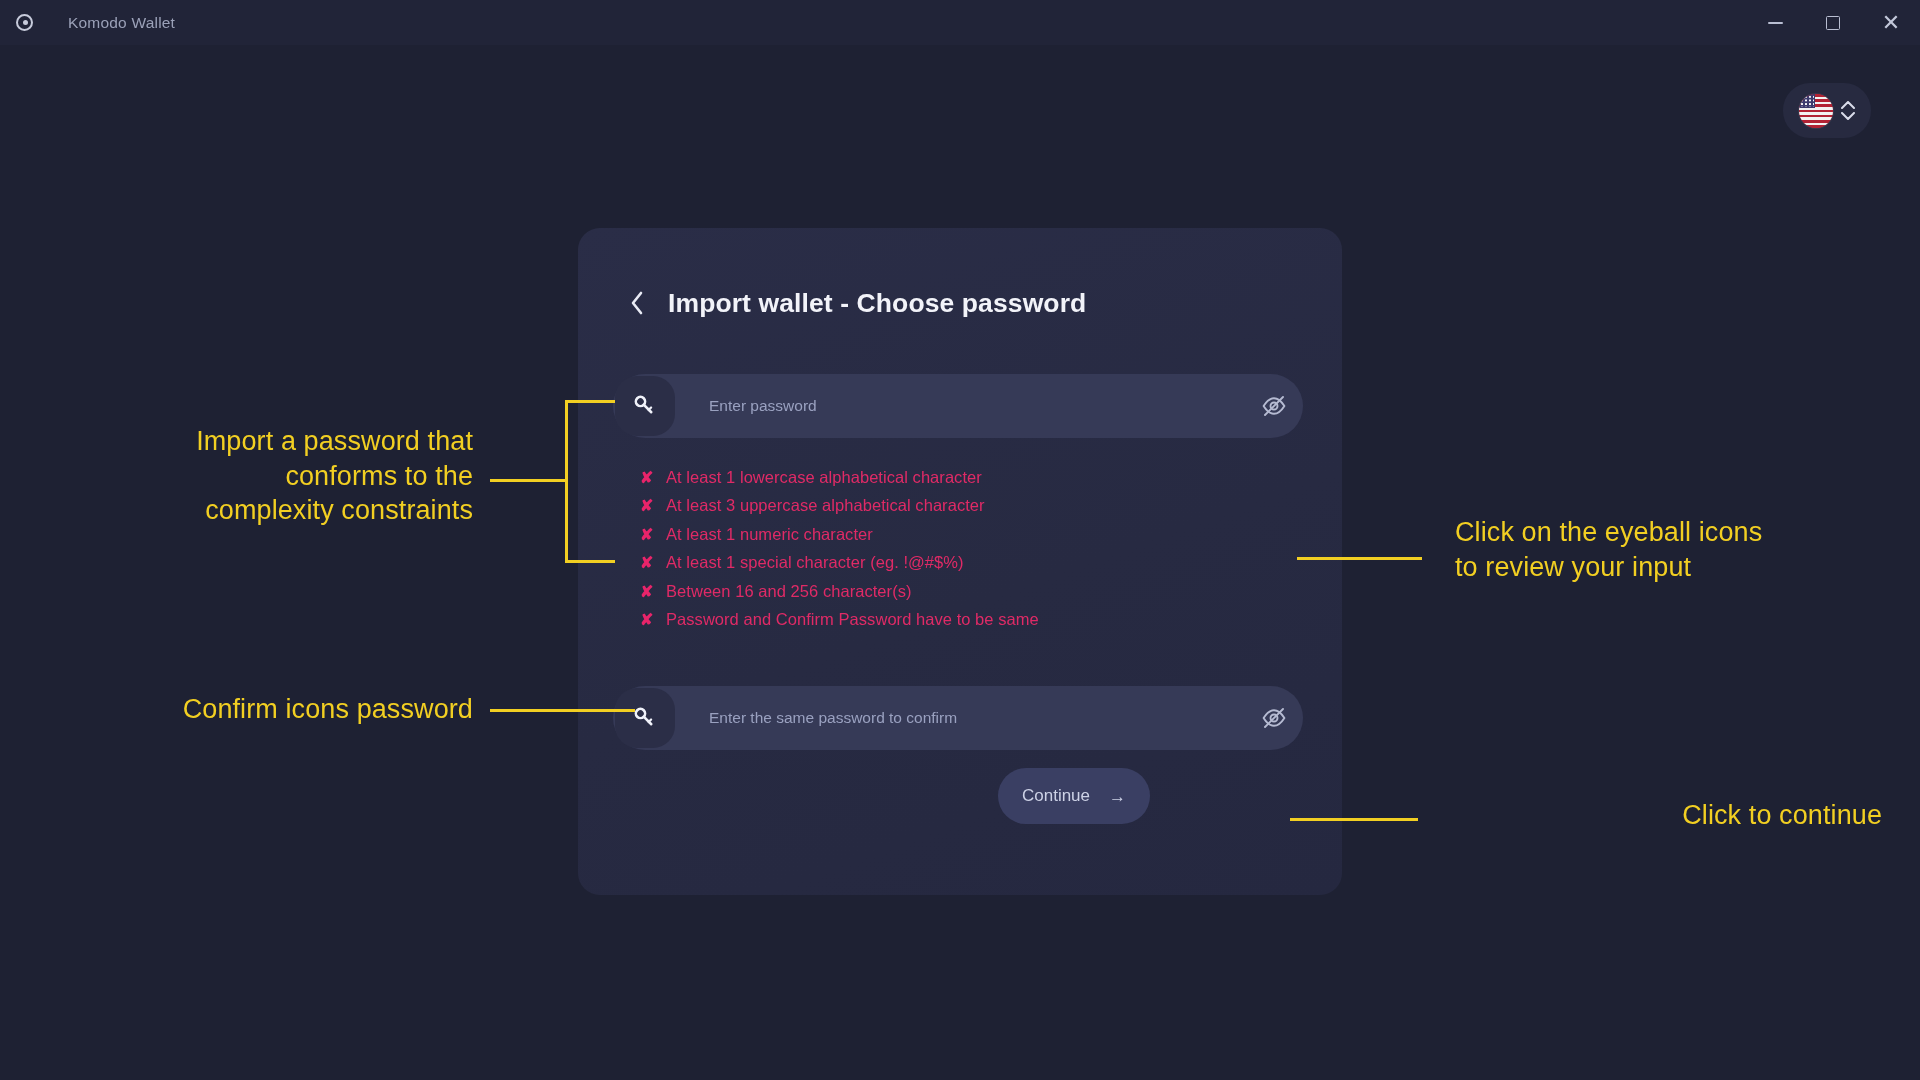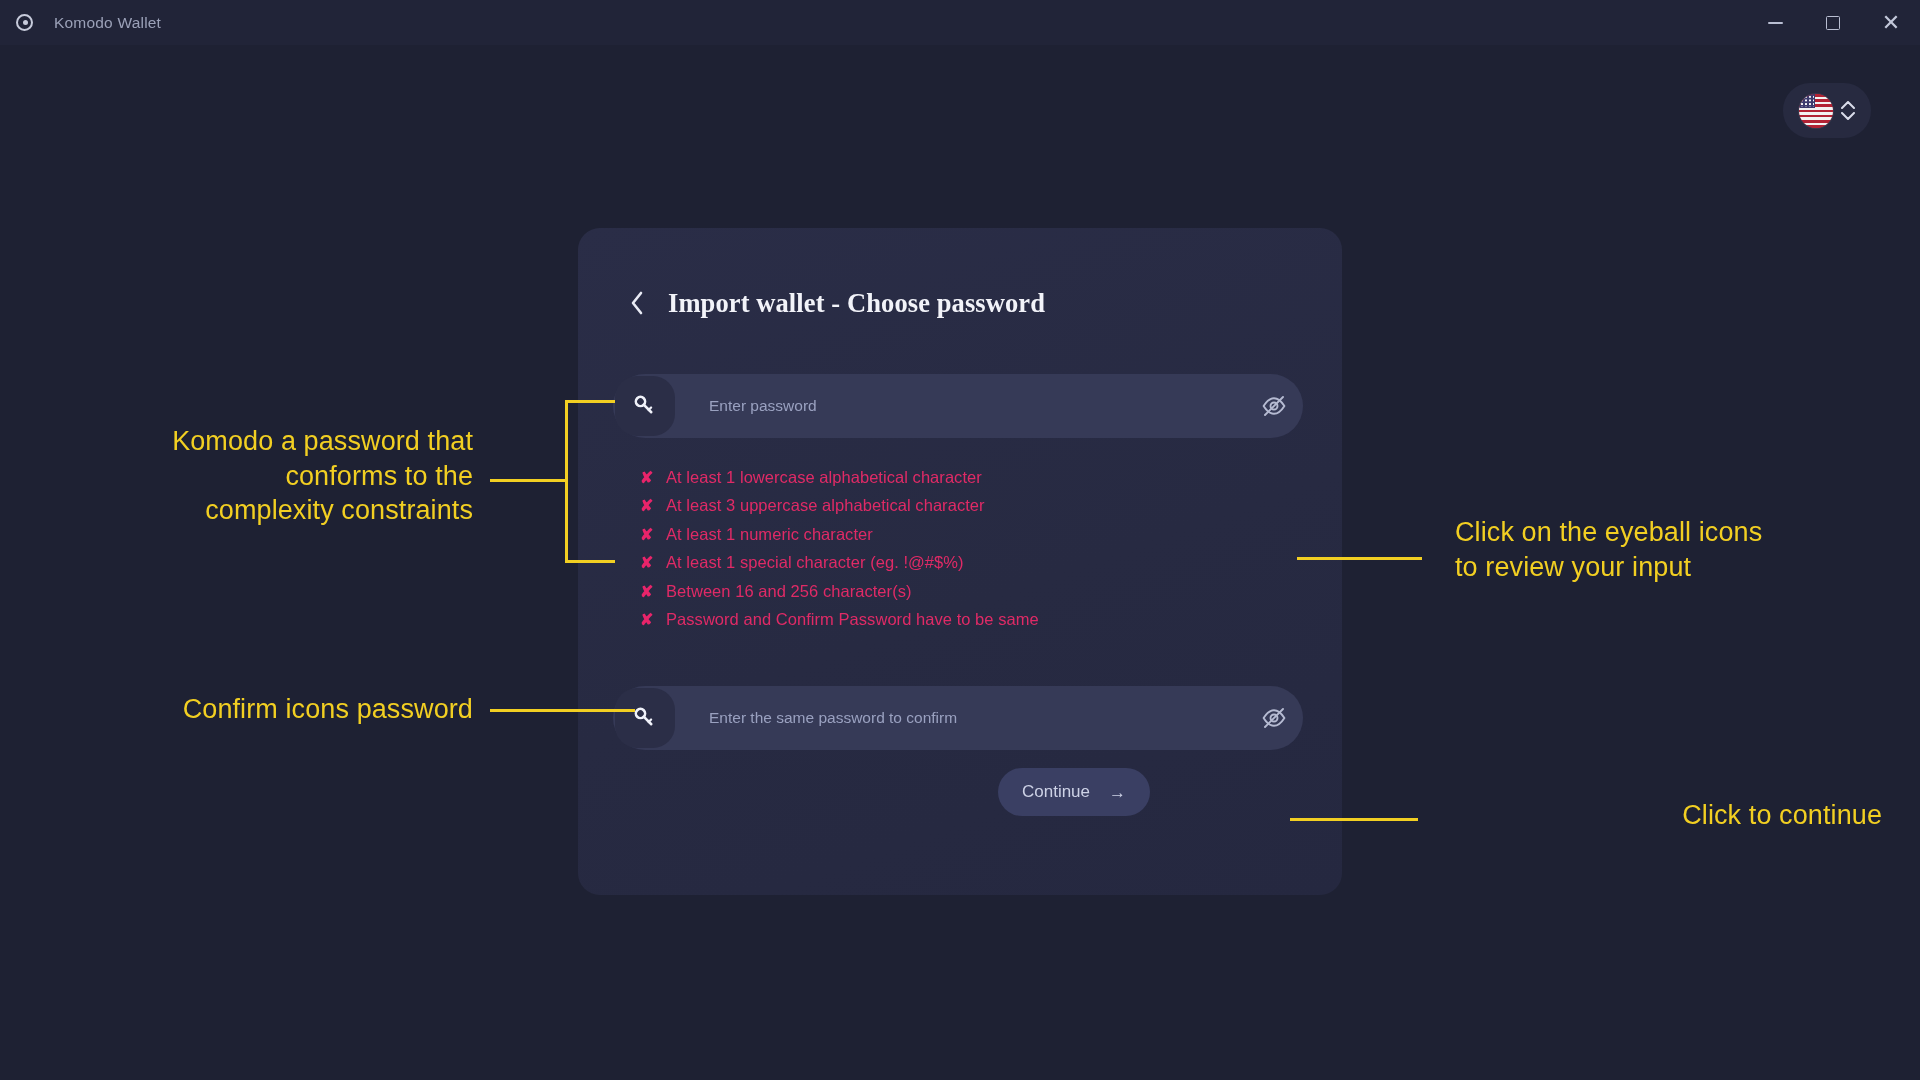--- a/index.html
+++ b/index.html
@@ -21,21 +21,21 @@
     margin-left:14px; width:20px; height:20px; position:relative;
     display:flex; align-items:center; justify-content:center;
   }
   #app-logo .ring{
     width:17px;height:17px;border-radius:50%;
     border:2.2px solid #c7cbdb; box-sizing:border-box;
     display:flex;align-items:center;justify-content:center;
   }
   #app-logo .dot{ width:5px;height:5px;border-radius:50%; background:#c7cbdb; margin-left:2px;margin-top:-1px;}
   #app-title{
-    margin-left:20px; font-size:15.5px; color:#9ba1b8; letter-spacing:.2px;
+    margin-left:34px; font-size:15.5px; color:#9ba1b8; letter-spacing:.2px;
   }
   .winbtn{
     position:absolute; top:0; height:45px; width:58px;
     display:flex; align-items:center; justify-content:center;
     color:#b9bed2;
   }
   #btn-min{ right:116px; }
   #btn-max{ right:58px; }
   #btn-close{ right:0; }
   .winbtn .min-bar{ width:15px;height:2px;background:#b9bed2;border-radius:1px;}
@@ -80,21 +80,21 @@
     position:absolute; left:42px; top:58px;
     display:flex; align-items:center;
   }
   #back-button{
     width:34px;height:34px;display:flex;align-items:center;justify-content:center;
     color:#e9ebf5;
   }
   #back-button svg{display:block;}
   #page-title{
     margin-left:14px; font-size:26.5px; font-weight:700; color:#f2f3f9;
-    letter-spacing:.1px; white-space:nowrap;font-family:Liberation Serif, serif;
+    letter-spacing:.1px; white-space:nowrap;
   }
 
   
   .pw-field{
     position:absolute; left:35px; width:690px; height:64px;
     background:#363a57; border-radius:32px;
     display:flex; align-items:center;
   }
   #field-password{ top:146px; }
   #field-confirm { top:458px; }
@@ -126,21 +126,21 @@
   .rule-mark{
     width:26px; font-size:16px; font-weight:700; color:#e8246a;
     flex:0 0 auto;
   }
   .rule-text{
     font-size:16.5px; color:#e02a66; letter-spacing:.05px; white-space:nowrap;
   }
 
   
   #continue-button{
-    position:absolute; left:420px; top:540px; width:152px; height:48px;
+    position:absolute; left:420px; top:540px; width:152px; height:56px;
     background:#3a3f63; border-radius:28px;
     display:flex; align-items:center; justify-content:center; gap:19px;
     border:0; cursor:pointer;
   }
   #continue-label{ font-size:17px; color:#cdd2e6; font-family:"Liberation Sans",sans-serif;}
   #continue-arrow{ font-size:17px; color:#cdd2e6; line-height:1;}
 
   
   .anno{
     position:absolute; color:#f2cf22; font-size:27px; line-height:1.28;
@@ -278,21 +278,21 @@
       </svg>
     </div>
   </div>
 
   <button id="continue-button">
     <span id="continue-label">Continue</span>
     <span id="continue-arrow">→</span>
   </button>
 </div>
 
-<div class="anno" id="anno-complexity">Komodo a password that
+<div class="anno" id="anno-complexity">Import a password that
 conforms to the
 complexity constraints</div>
 <div class="anno" id="anno-confirm">Confirm icons password</div>
 <div class="anno" id="anno-eyeball">Click on the eyeball icons
 to review your input</div>
 <div class="anno" id="anno-continue">Click to continue</div>
 
 <div class="line" id="bracket-v"></div>
 <div class="line" id="bracket-top"></div>
 <div class="line" id="bracket-bot"></div>

